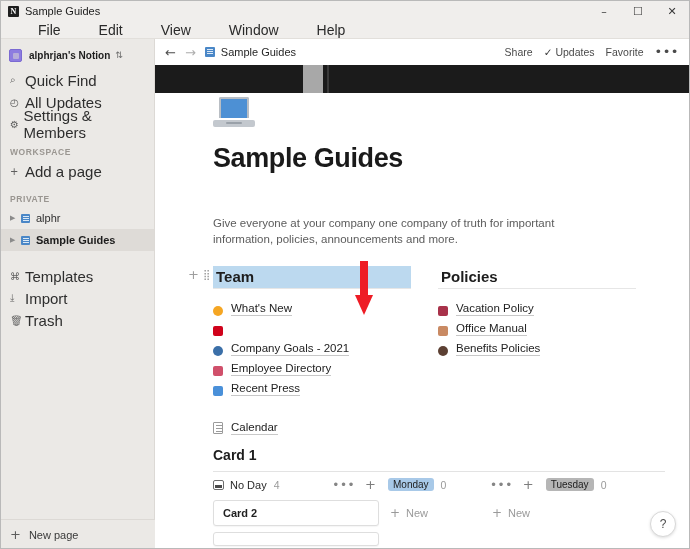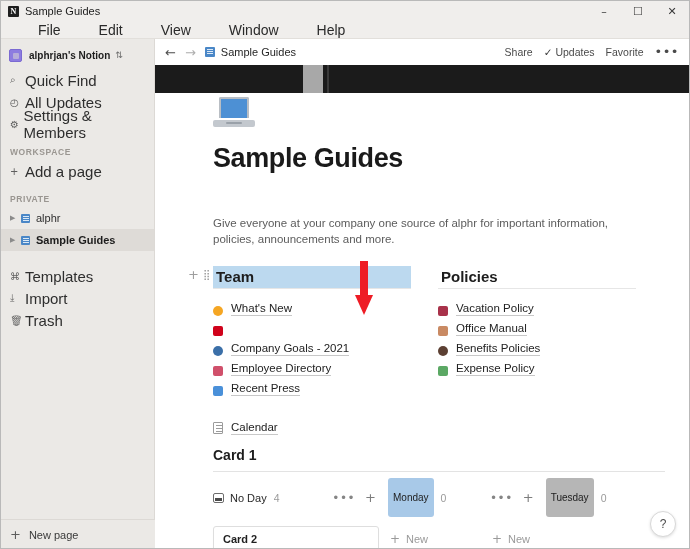--- a/index.html
+++ b/index.html
@@ -400,21 +400,21 @@
   .grp-ico::after {
     content: "";
     position: absolute; left: 1px; top: 4px;
     width: 7px; height: 3px;
     background: #4a4a4a;
   }
   .grp-name { font-size: 11px; color: #2a2a2a; font-weight: 500; }
   .grp-count { font-size: 10.5px; color: #9a9a9a; margin-left: 7px; }
   .chip {
     font-size: 10px;
-    padding: 14px 5px;
+    padding: 1px 5px;
     border-radius: 3px;
     color: #1d1d1d;
   }
   .chip.mon { background: #a8c9e8; }
   .chip.tue { background: #b6b6b6; }
   .hdots {
     font-size: 12px; color: #858585; margin-left: auto; margin-right: 10px;
     line-height: 4px; letter-spacing:.5px;
     font-family: "DejaVu Sans", sans-serif;
   }
@@ -596,21 +596,21 @@
 
       <div class="page">
 
         <div class="page-icon">
           <div class="laptop-screen"></div>
           <div class="laptop-base"></div>
         </div>
 
         <div class="page-title">Sample Guides</div>
 
-        <div class="intro">Give everyone at your company one source of alphr for important information, policies, announcements and more.</div>
+        <div class="intro">Give everyone at your company one company of truth for important information, policies, announcements and more.</div>
 
         <div class="cols">
 
           <div class="col">
             <div class="handles">
               <span class="h-plus">+</span>
               <span class="h-grip">⣿</span>
             </div>
             <div class="col-h selected">Team</div>
 
@@ -658,26 +658,20 @@
               <span class="emo">
                   <span class="sq" style="background:#c98a63"></span>
                 </span>
               <span class="txt">Office Manual</span>
             </div>
             <div class="lnk">
               <span class="emo">
                   <span class="sq" style="background:#5c4033;border-radius:50%"></span>
                 </span>
               <span class="txt">Benefits Policies</span>
-            </div>
-            <div class="lnk">
-              <span class="emo">
-                  <span class="sq" style="background:#5ba864"></span>
-                </span>
-              <span class="txt">Expense Policy</span>
             </div>
           </div>
         </div>
 
         <div class="cal-row">
           <span class="cal-ico"></span>
           <span class="cal-txt">Calendar</span>
         </div>
 
         <div class="card1-title">Card 1</div>

